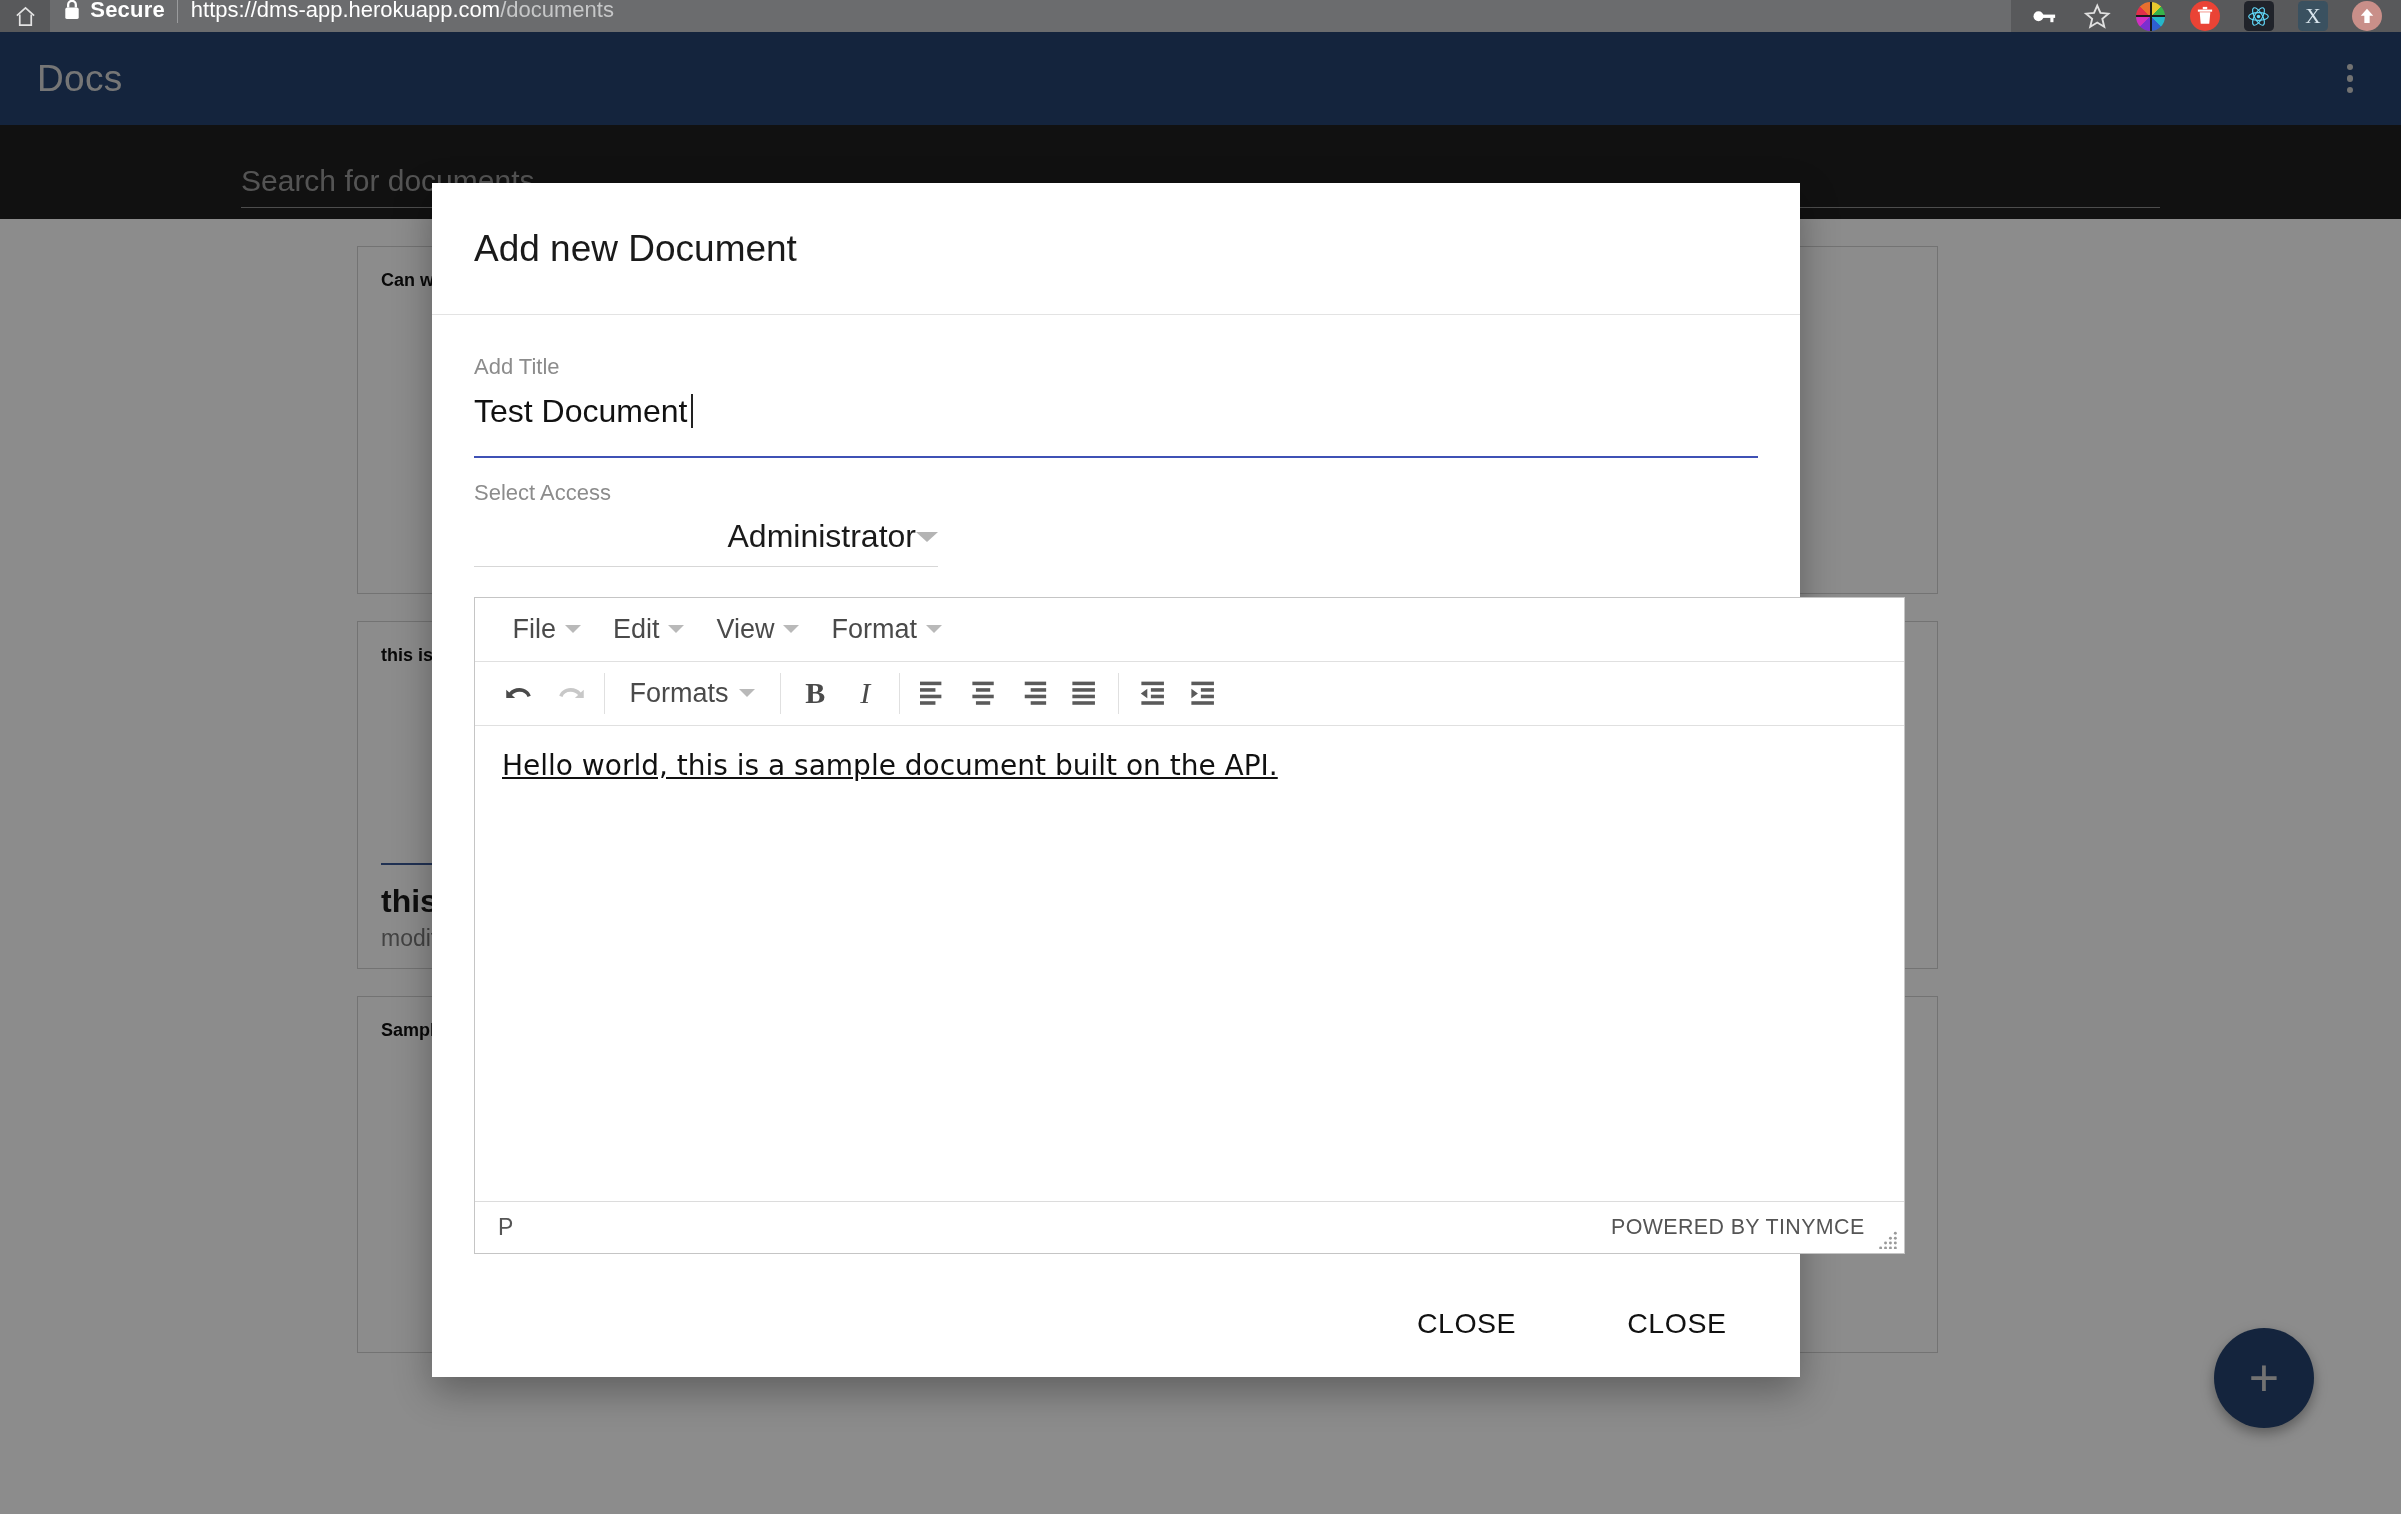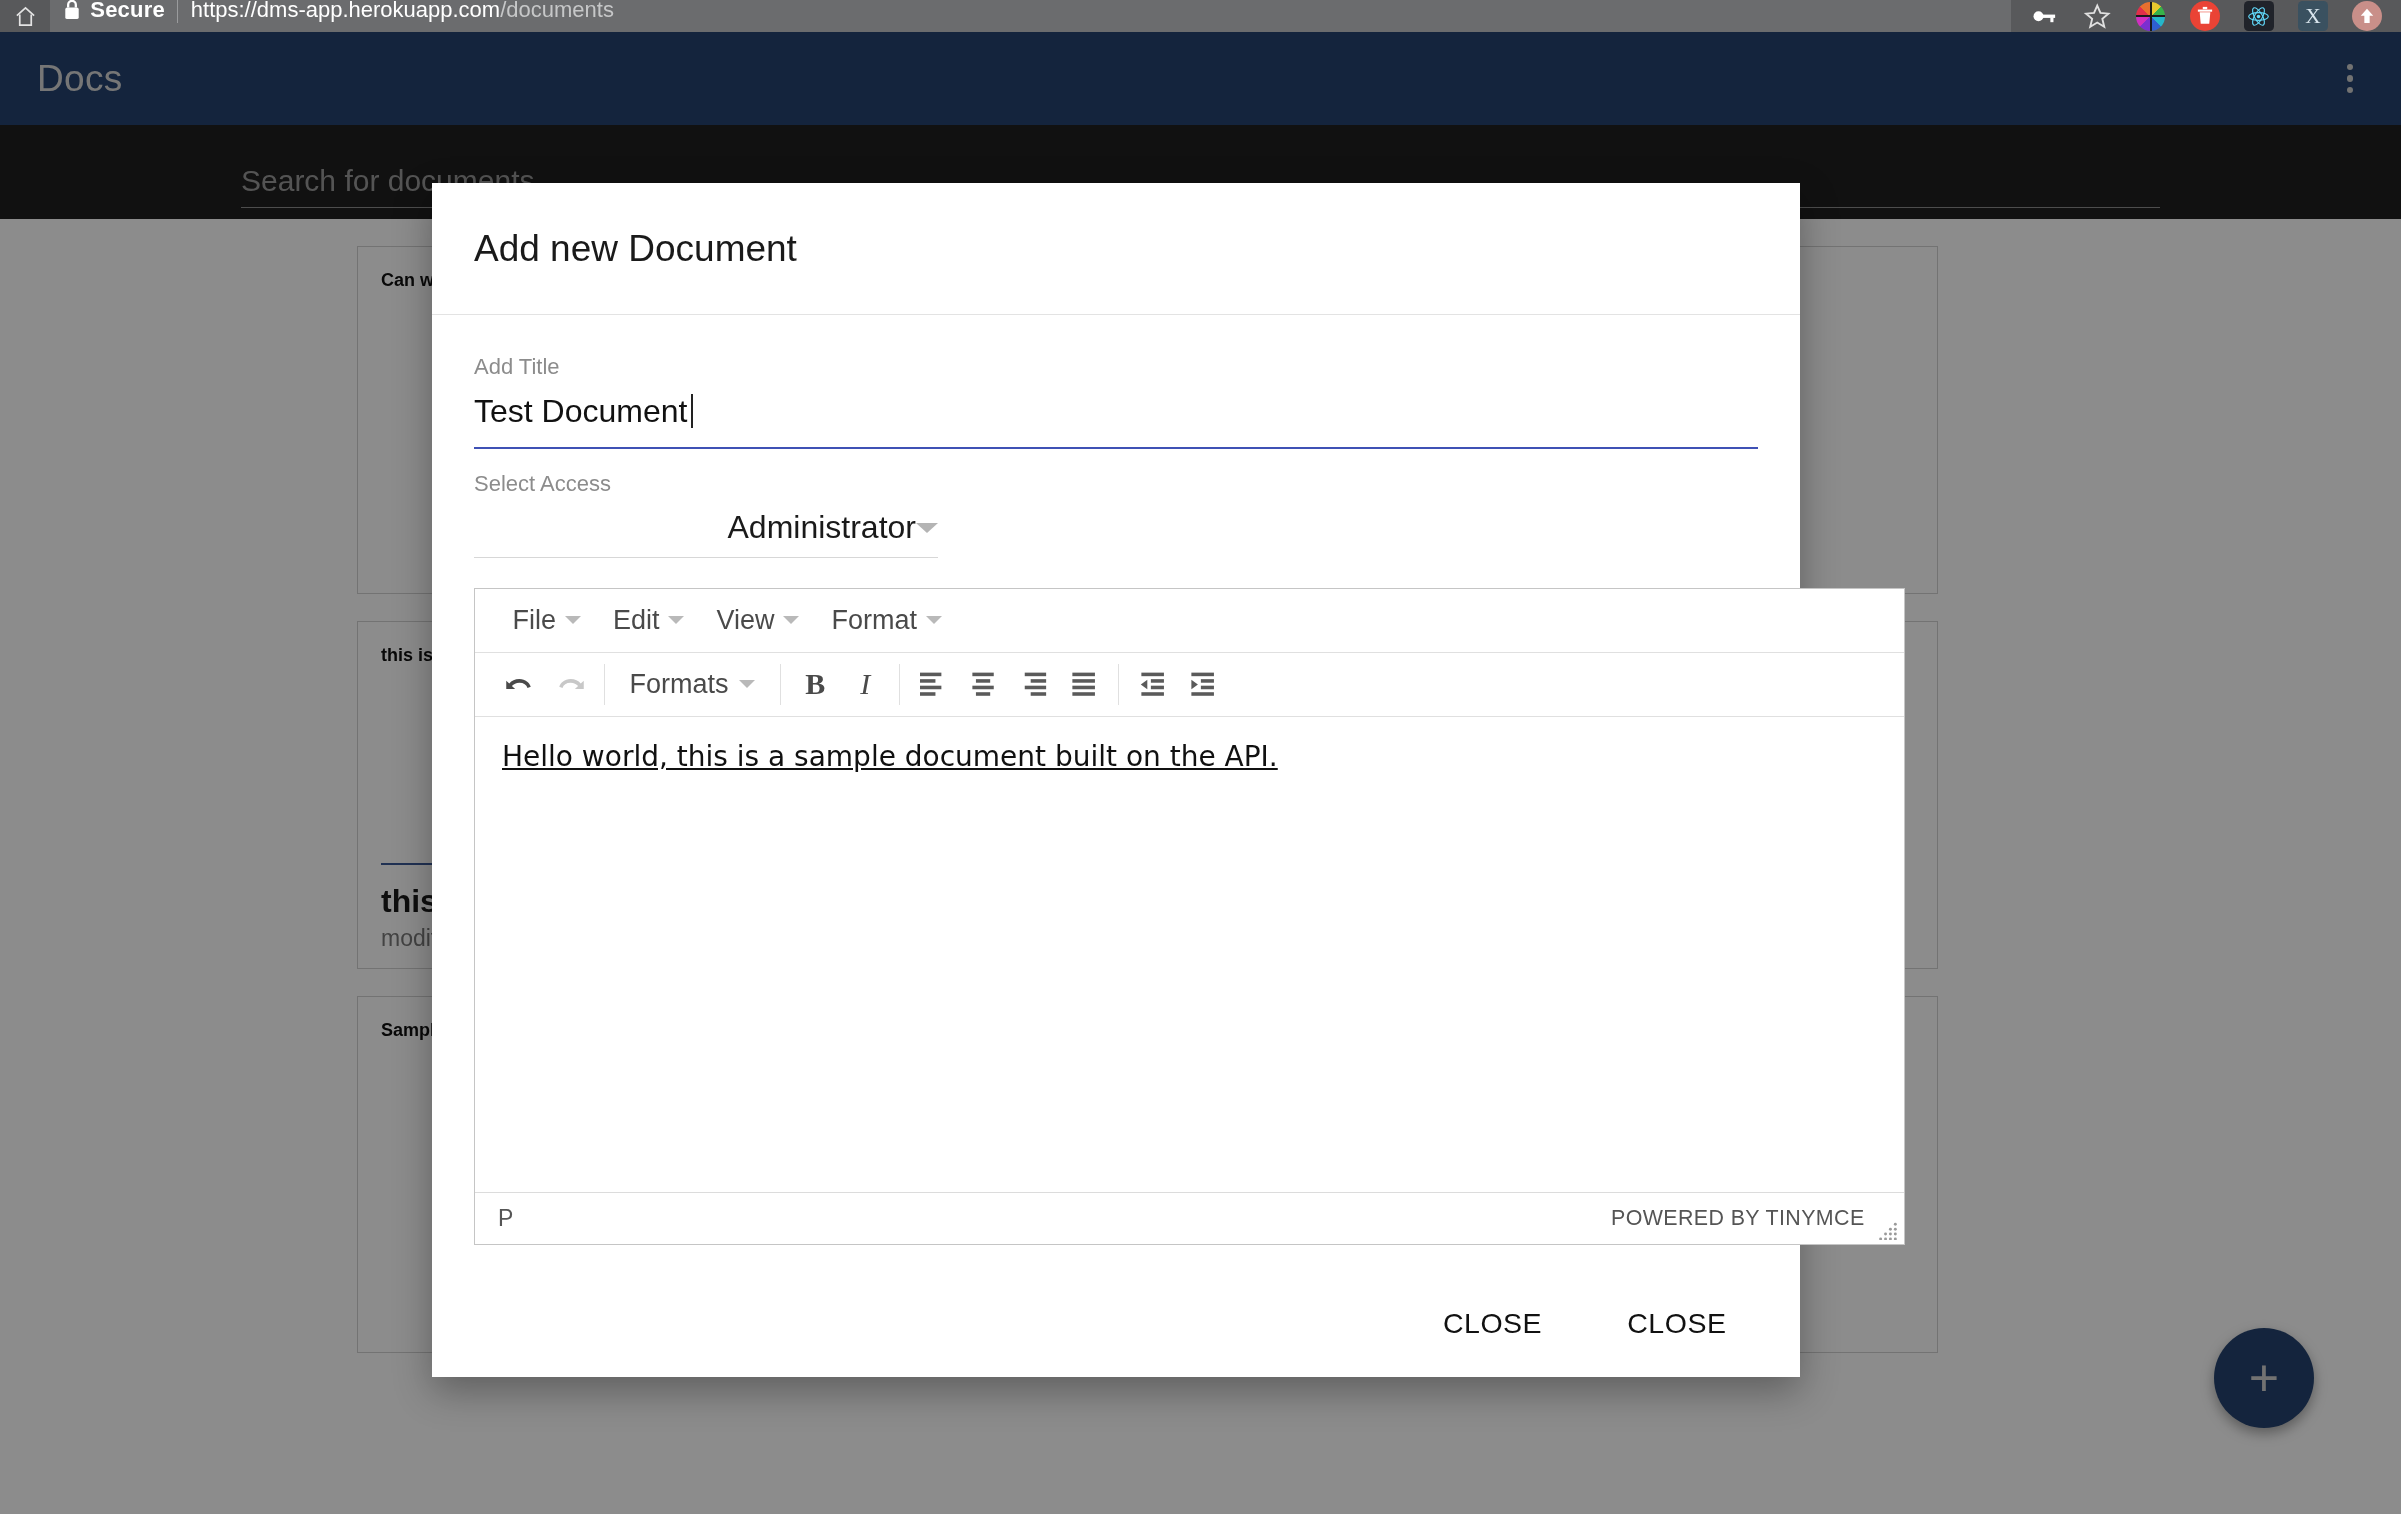--- a/index.html
+++ b/index.html
@@ -113,21 +113,21 @@
   }
   .dialog-header {
     height: 132px; border-bottom:0.9px solid #e3e3e3;
     display:flex; align-items:center; padding: 0 42px;
   }
   .dialog-title { font-size:37px; color:#1a1a1a; font-weight:normal; }
 
   .dialog-body { flex:1; padding: 39px 42px 0 42px; }
 
   .field-label { font-size:22px; color:#8c8c8c; margin-bottom: 12.5px; }
-  .title-input-wrap { border-bottom: 2.7px solid #3f51b5; padding-bottom: 17px; margin-bottom: 22px; }
+  .title-input-wrap { border-bottom: 2.7px solid #3f51b5; padding-bottom: 26px; margin-bottom: 22px; }
   .title-input-text { font-size:32px; color:#111; display:flex; align-items:center; }
   .caret { display:inline-block; width:1.8px; height:34px; background:#222; margin-left:3.6px; animation: blink 1.05s step-end infinite; }
   @keyframes blink { 50% { opacity: 0; } }
 
   .select-wrap {
     width: 464px; border-bottom:0.9px solid #d7d7d7; padding-bottom: 10.7px;
     display:flex; align-items:center; justify-content:flex-end; margin-bottom: 30px;
   }
   .select-value { font-size:32px; color:#1a1a1a; }
   .select-arrow { width:0; height:0; border-left:11.6px solid transparent; border-right:11.6px solid transparent; border-top:10.7px solid #b4b4b4; }
@@ -151,21 +151,21 @@
     height: 52px; border-top:0.9px solid #dcdcdc;
     display:flex; align-items:center; justify-content:space-between;
     padding: 0 18px 0 23px; position: relative;
   }
   .tmce-path { font-size:23px; color:#555; }
   .tmce-brand { font-size:21.4px; color:#555; letter-spacing:0.4px; margin-right: 21.4px; }
   .resize-grip { position:absolute; right:5.4px; bottom:3.6px; width:19.6px; height:19.6px; }
 
   .dialog-footer {
     height: 107px; display:flex; align-items:center; justify-content:flex-end;
-    padding: 0 54px; gap: 46px;
+    padding: 0 54px; gap: 72px;
   }
   .dlg-btn { font-size:28.5px; color:#111; padding: 12.5px 19.6px; letter-spacing:0.5px; background:none; border:none; font-family:"Liberation Sans", sans-serif; }
 </style>
 </head>
 <body>
 
 <div class="browser-chrome">
   <div class="home-icon">
     <svg width="23" height="23" viewBox="0 0 24 24" fill="none" stroke="#e3e3e3" stroke-width="1.8">
       <path d="M3 11 L12 3 L21 11"></path>

